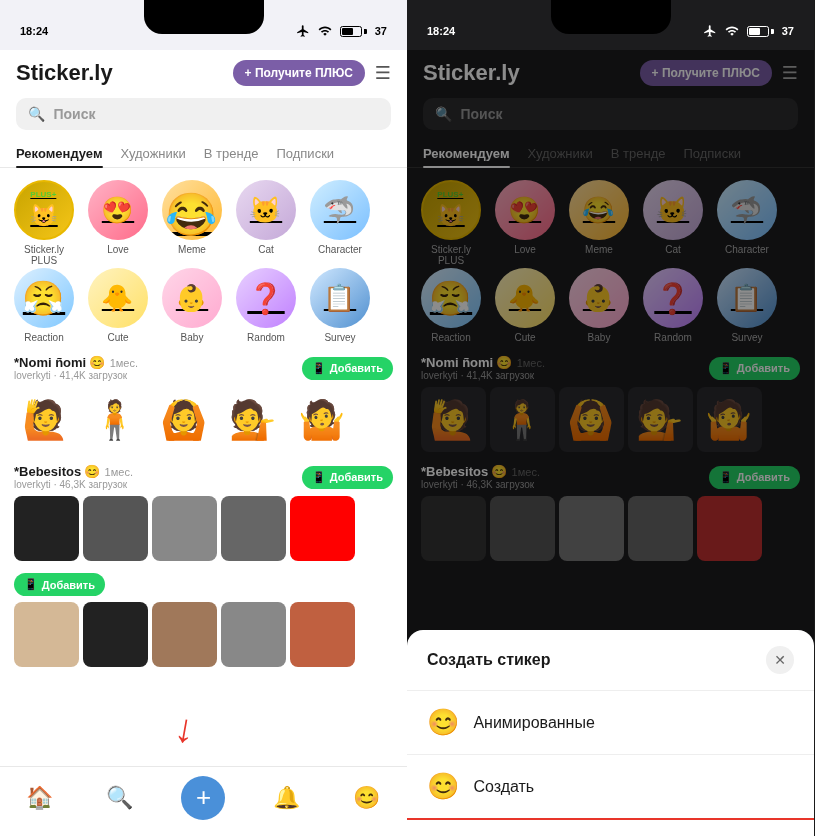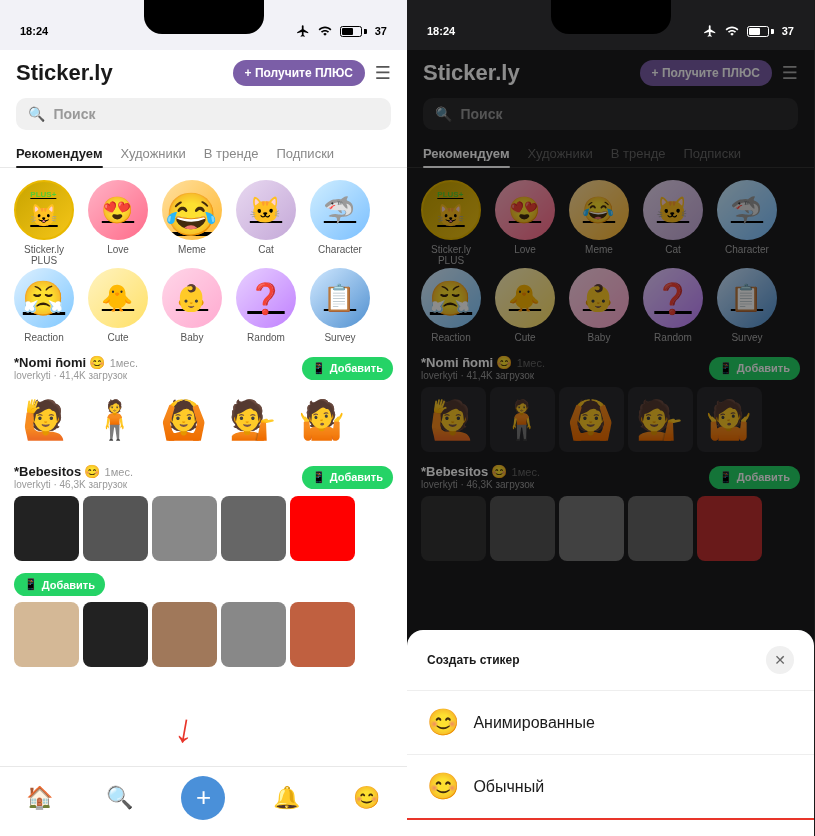--- a/index.html
+++ b/index.html
@@ -337,21 +337,21 @@
       padding: 16px 0;
     }
     .bs-header {
       display: flex;
       align-items: center;
       justify-content: space-between;
       padding: 0 20px 16px;
       border-bottom: 1px solid #eee;
     }
     .bs-title {
-      font-size: 12px;
+      font-size: 16px;
       font-weight: 600;
       color: #1a1a1a;
     }
     .bs-close {
       width: 28px;
       height: 28px;
       border-radius: 50%;
       background: #f0f0f0;
       display: flex;
       align-items: center;
@@ -711,21 +711,21 @@
       <div class="bs-header">
         <span class="bs-title">Создать стикер</span>
         <div class="bs-close">✕</div>
       </div>
       <div class="bs-option">
         <span class="bs-option-icon">😊</span>
         <span class="bs-option-label">Анимированные</span>
       </div>
       <div class="bs-option highlighted">
         <span class="bs-option-icon">😊</span>
-        <span class="bs-option-label">Обычный</span>
+        <span class="bs-option-label">Создать</span>
       </div>
     </div>
 
     <div class="bottom-nav">
       <div class="nav-icon">🏠</div>
       <div class="nav-icon">🔍</div>
       <div class="nav-icon plus-nav">+</div>
       <div class="nav-icon">🔔</div>
       <div class="nav-icon">😊</div>
     </div>

